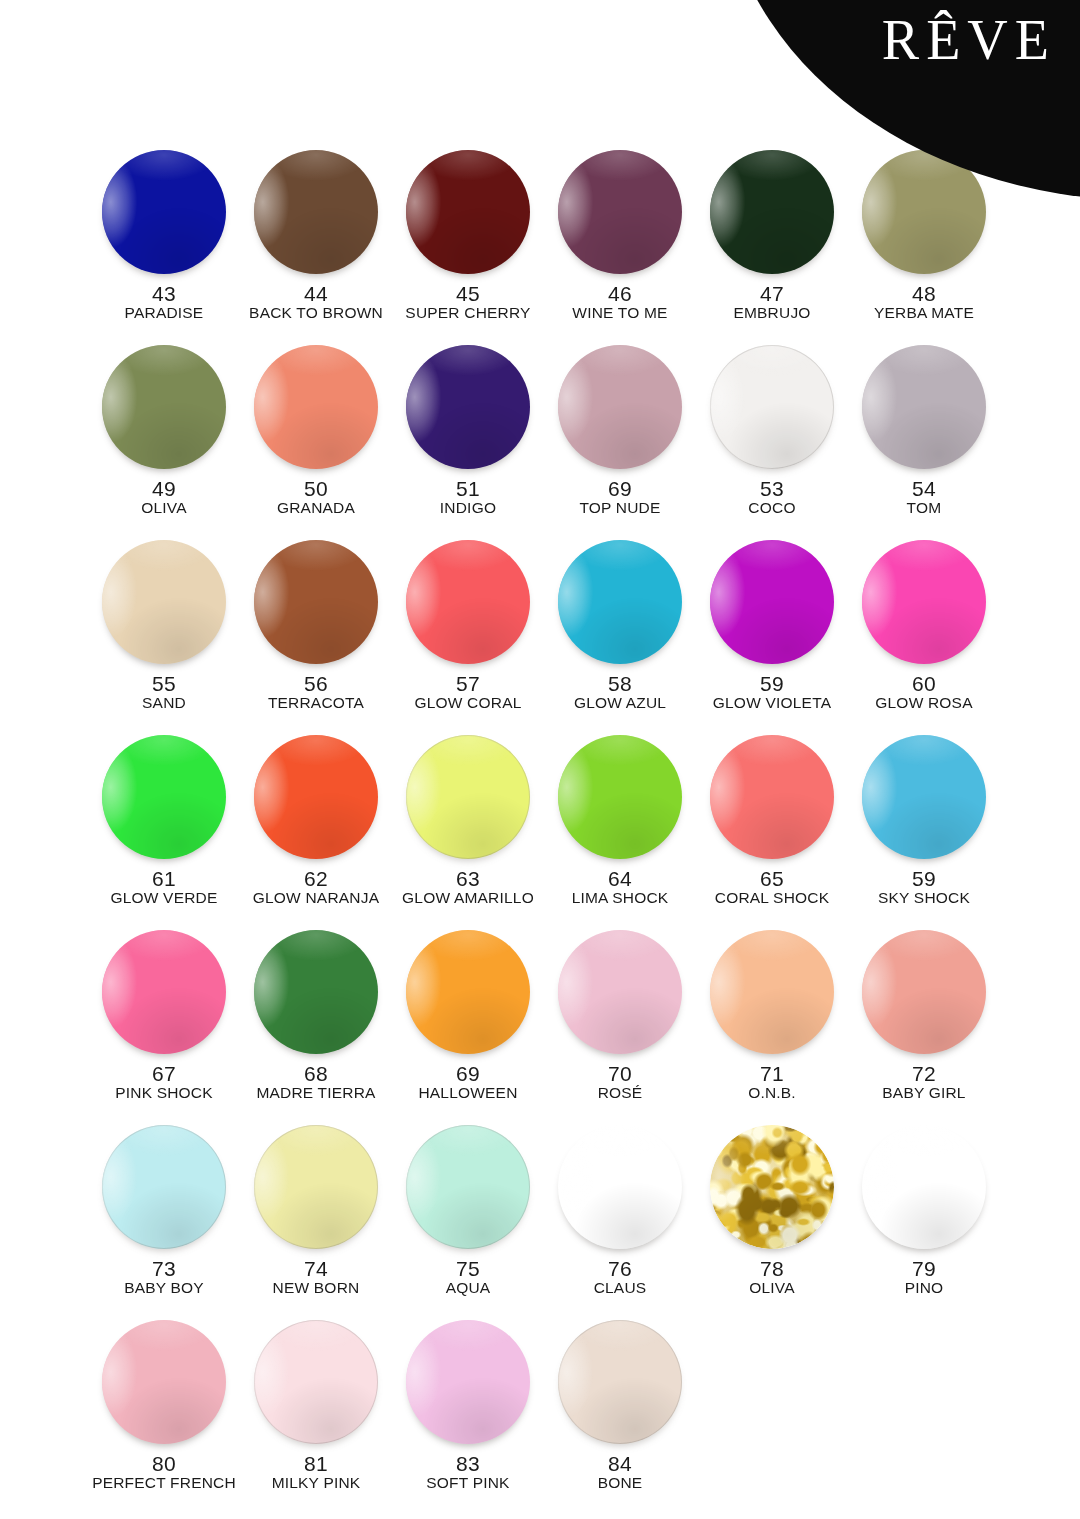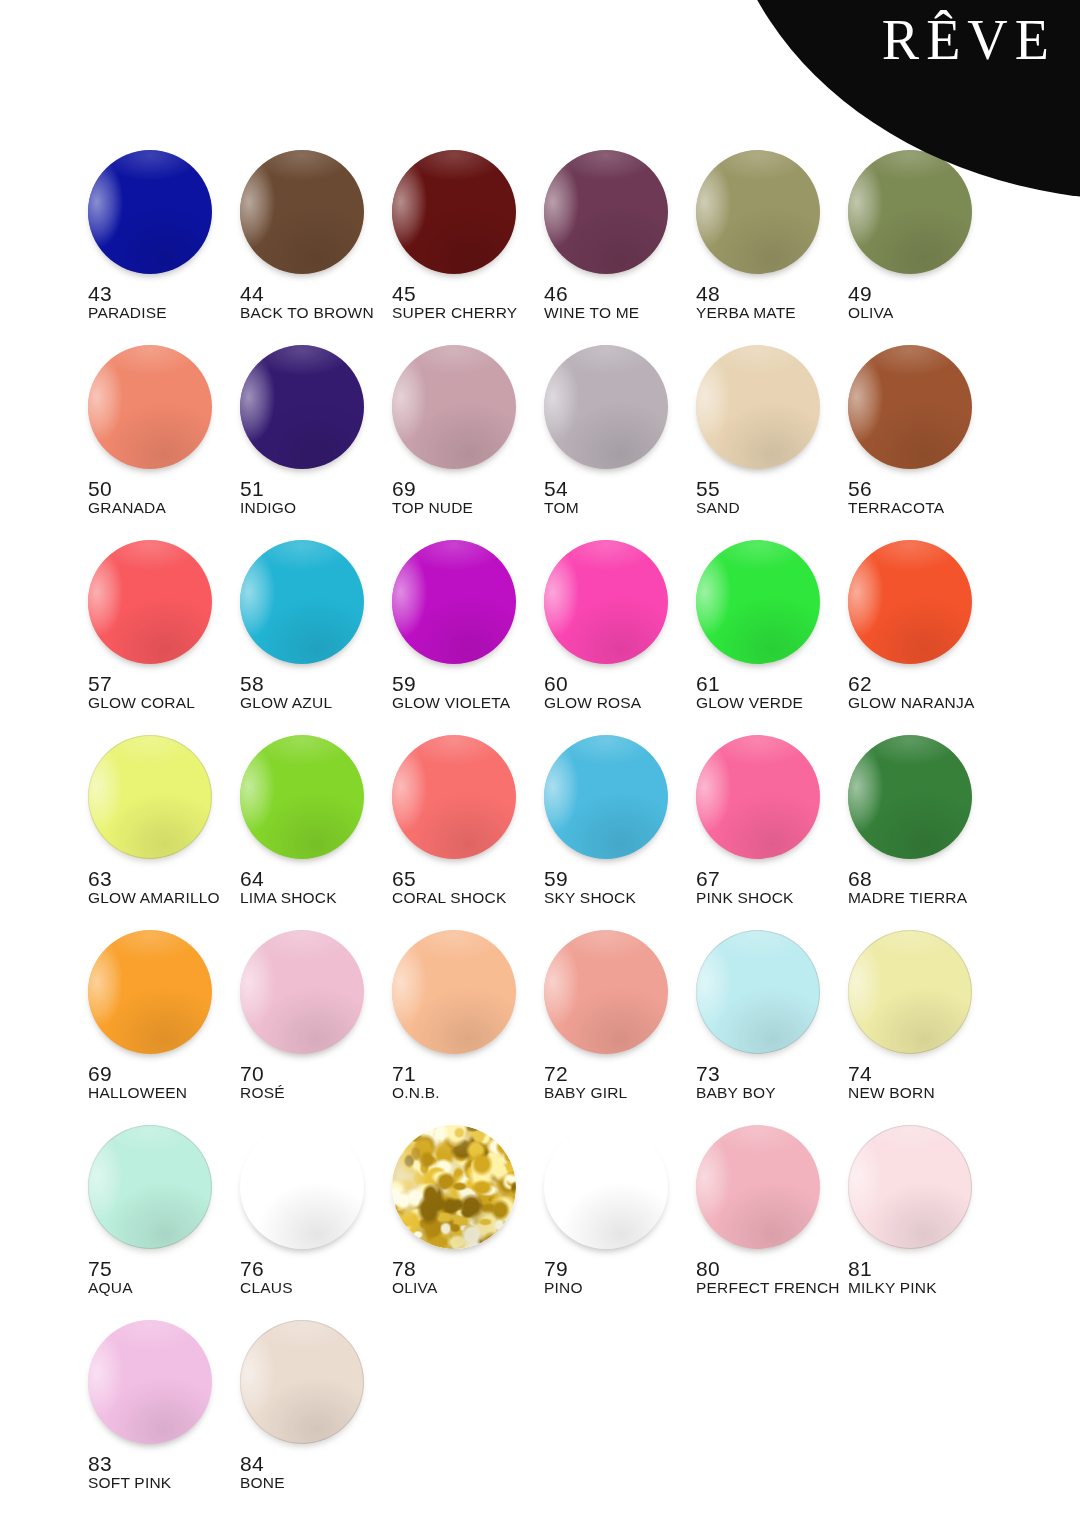--- a/index.html
+++ b/index.html
@@ -59,21 +59,21 @@
     grid-auto-rows: 195px;
     column-gap: 0px;
     row-gap: 0px;
   }
   .swatch-cell {
     position: relative;
     width: 152px;
     height: 195px;
     display: flex;
     flex-direction: column;
-    align-items: flex-start;
+    align-items: center;
   }
 
   .swatch-disc {
     position: relative;
     width: 124px;
     height: 124px;
     border-radius: 50%;
     margin-top: 2px;
     box-shadow: 0 5px 7px -3px rgba(90, 85, 80, 0.40);
     overflow: hidden;
@@ -150,20 +150,25 @@
         <div class="swatch-disc" style="background: rgb(100, 19, 18);"></div>
         <div class="swatch-number">45</div>
         <div class="swatch-name">SUPER CHERRY</div>
       </div>
       <div class="swatch-cell">
         <div class="swatch-disc" style="background: rgb(109, 57, 84);"></div>
         <div class="swatch-number">46</div>
         <div class="swatch-name">WINE TO ME</div>
       </div>
       <div class="swatch-cell">
+        <div class="swatch-disc" style="background: rgb(23, 48, 26);"></div>
+        <div class="swatch-number">47</div>
+        <div class="swatch-name">EMBRUJO</div>
+      </div>
+      <div class="swatch-cell">
         <div class="swatch-disc" style="background: rgb(154, 151, 102);"></div>
         <div class="swatch-number">48</div>
         <div class="swatch-name">YERBA MATE</div>
       </div>
       <div class="swatch-cell">
         <div class="swatch-disc" style="background: rgb(124, 138, 84);"></div>
         <div class="swatch-number">49</div>
         <div class="swatch-name">OLIVA</div>
       </div>
       <div class="swatch-cell">
@@ -173,20 +178,25 @@
       </div>
       <div class="swatch-cell">
         <div class="swatch-disc" style="background: rgb(53, 27, 112);"></div>
         <div class="swatch-number">51</div>
         <div class="swatch-name">INDIGO</div>
       </div>
       <div class="swatch-cell">
         <div class="swatch-disc" style="background: rgb(200, 161, 171);"></div>
         <div class="swatch-number">69</div>
         <div class="swatch-name">TOP NUDE</div>
+      </div>
+      <div class="swatch-cell">
+        <div class="swatch-disc pale" style="background: rgb(242, 240, 238);"></div>
+        <div class="swatch-number">53</div>
+        <div class="swatch-name">COCO</div>
       </div>
       <div class="swatch-cell">
         <div class="swatch-disc" style="background: rgb(185, 176, 184);"></div>
         <div class="swatch-number">54</div>
         <div class="swatch-name">TOM</div>
       </div>
       <div class="swatch-cell">
         <div class="swatch-disc" style="background: rgb(232, 212, 180);"></div>
         <div class="swatch-number">55</div>
         <div class="swatch-name">SAND</div>

